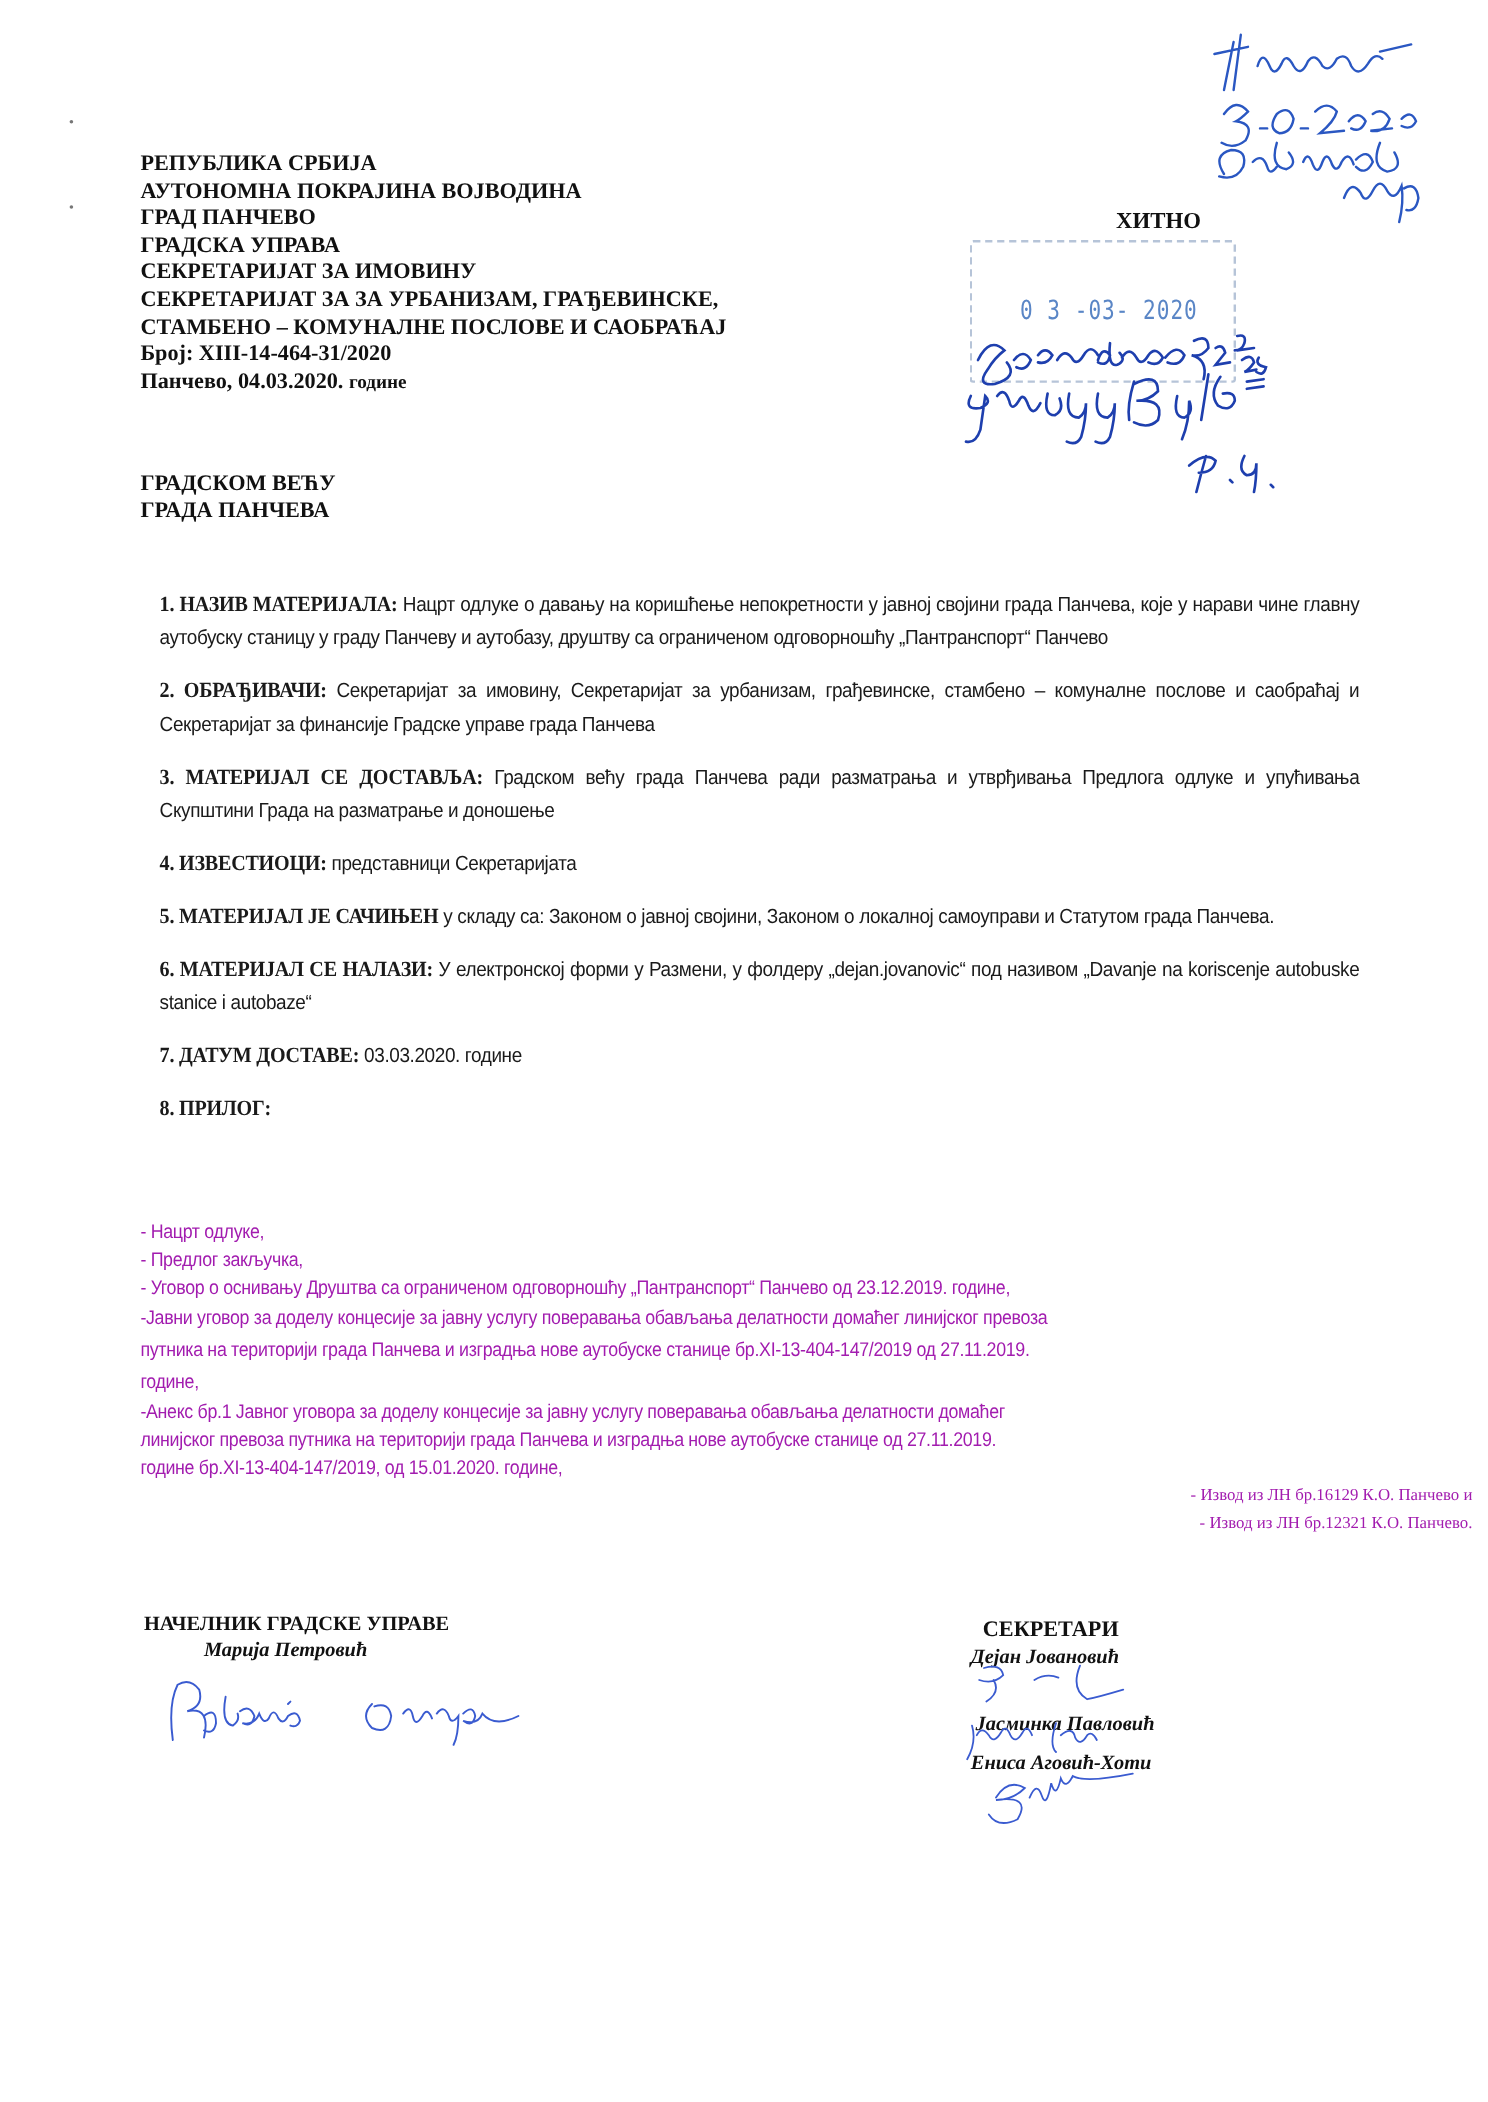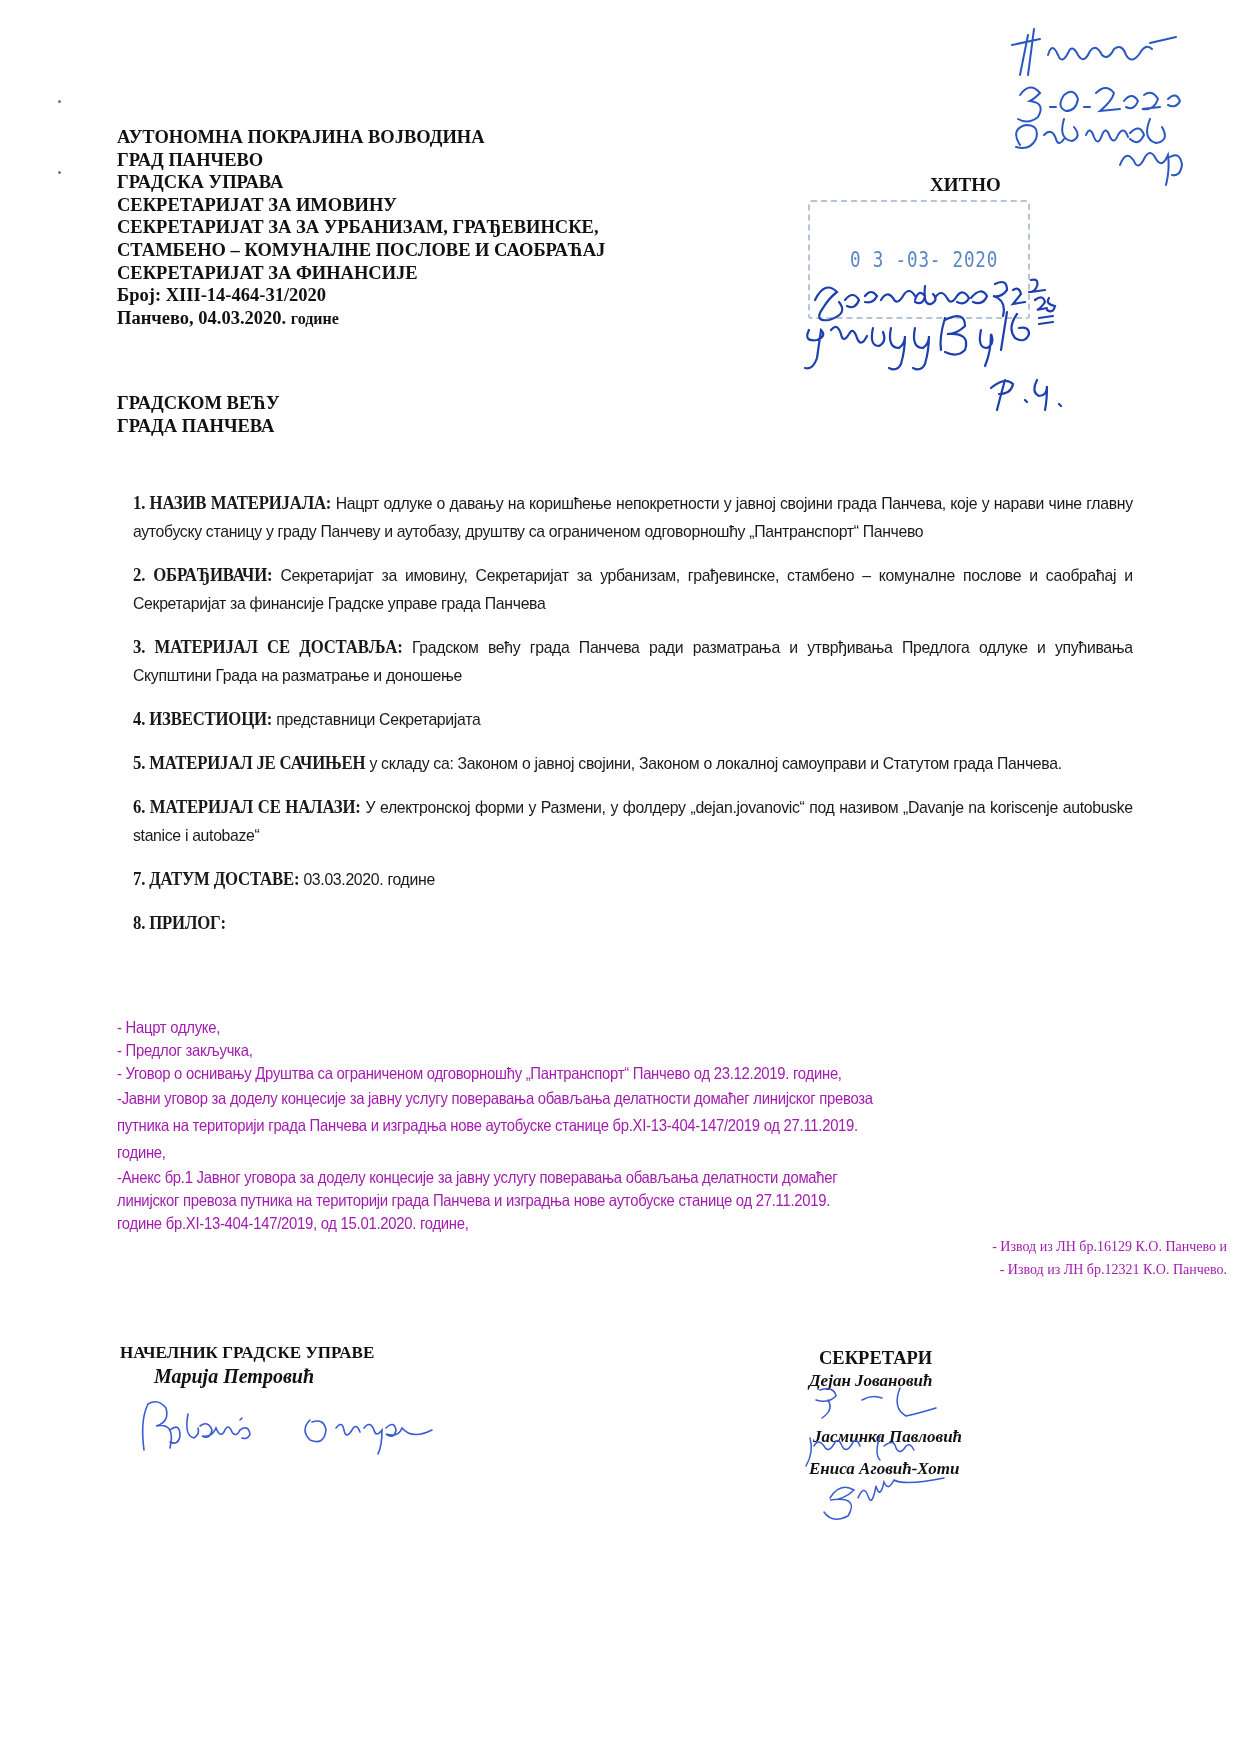--- a/index.html
+++ b/index.html
@@ -27,45 +27,45 @@
   .para .lbl { font-weight: bold; font-family: "Liberation Serif", serif; font-size: 18px; letter-spacing: -0.2px; }
   .attach { position: absolute; left: 117px; top: 1016px; width: 1000px;
     font-family: "Liberation Sans", sans-serif; font-size: 16.5px; color: #a21caf; }
   .attach .item { line-height: 23px; transform: scaleX(0.9); transform-origin: left top; width: 1110px; letter-spacing: -0.3px; }
   .attach .item.wide { line-height: 27px; }
   .attach .item.serif { font-family: "Liberation Serif", serif; font-size: 14px; transform: none; letter-spacing: 0; line-height: 23px; text-align: right; }
 
   
   .chief { position: absolute; left: 120px; top: 1343px; }
   .chief .title { font-weight: bold; font-size: 17px; }
-  .chief .name { font-style: italic; font-weight: bold; font-size: 20px; margin-left: 34px; margin-top: 2px; }
+  .chief .name { font-style: italic; font-weight: bold; font-size: 17px; margin-left: 50px; margin-top: 2px; }
   .secs { position: absolute; left: 815px; top: 1348px; }
   .secs .title { font-weight: bold; font-size: 18.5px; margin-left: 4px; }
   .secs .name { font-style: italic; font-weight: bold; font-size: 17px; position: absolute; white-space: nowrap; }
 
   .handwriting { position: absolute; pointer-events: none; }
   .stamp { position: absolute; left: 808px; top: 200px; width: 218px; height: 115px; border: 2px dashed #b6c4d8; border-radius: 3px; }
   .stamp-date { position: absolute; left: 850px; top: 247px; font-family: "DejaVu Sans Mono", monospace; font-size: 22px; color: #5a86c6; letter-spacing: 1px; transform: scaleX(0.8); transform-origin: left top; }
 </style>
 </head>
 <body>
 
 <div class="page">
 
   <span class="scan-dot" style="left:58px;top:100px;"></span>
   <span class="scan-dot" style="left:58px;top:171px;"></span>
 
   <div class="header">
+    <div>РЕПУБЛИКА СРБИЈА</div>
     <div>АУТОНОМНА ПОКРАЈИНА ВОЈВОДИНА</div>
     <div>ГРАД ПАНЧЕВО</div>
     <div>ГРАДСКА УПРАВА</div>
     <div>СЕКРЕТАРИЈАТ ЗА ИМОВИНУ</div>
     <div>СЕКРЕТАРИЈАТ ЗА ЗА УРБАНИЗАМ, ГРАЂЕВИНСКЕ,</div>
     <div>СТАМБЕНО – КОМУНАЛНЕ ПОСЛОВЕ И САОБРАЋАЈ</div>
-    <div>СЕКРЕТАРИЈАТ ЗА ФИНАНСИЈЕ</div>
     <div>Број: XIII-14-464-31/2020</div>
     <div>
       <span>Панчево, 04.03.2020.</span>
       <span class="small-word">године</span>
     </div>
   </div>
 
   <div class="urgent">ХИТНО</div>
 
   <div class="stamp"></div>

